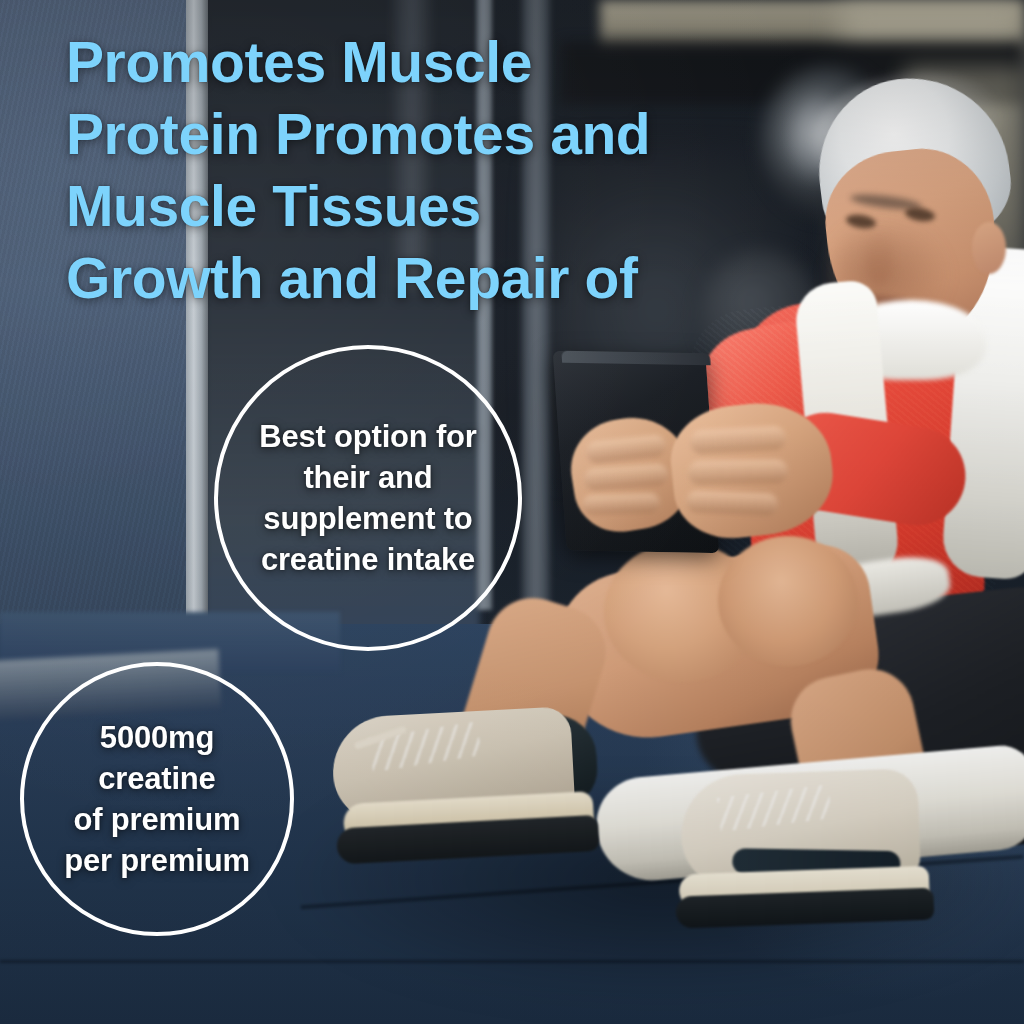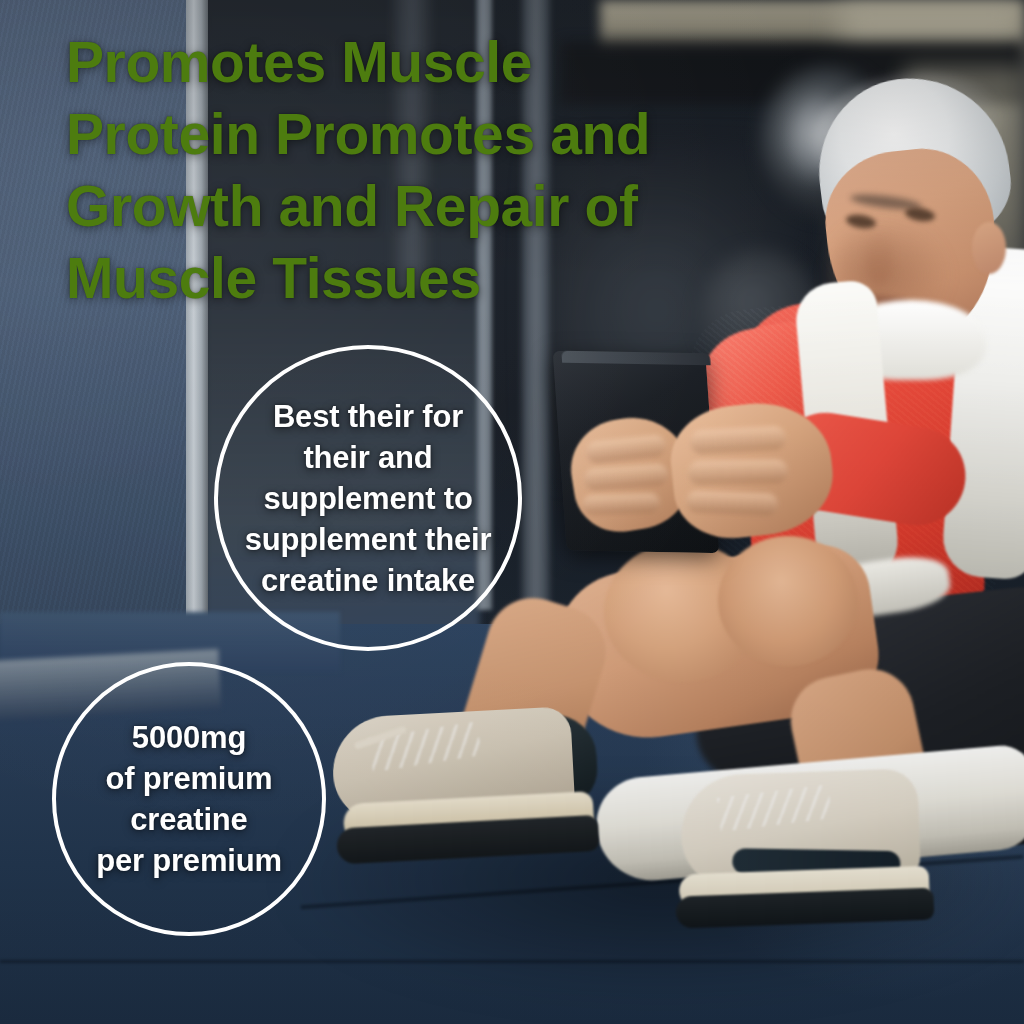--- a/index.html
+++ b/index.html
@@ -493,21 +493,21 @@
       linear-gradient(180deg, rgba(0,0,0,.18) 0%, rgba(0,0,0,0) 28%, rgba(0,0,0,.10) 100%);
     pointer-events: none;
   }
 
   
   .headline {
     position: absolute;
     left: 66px;
     top: 26px;
     width: 640px;
-    color: #4d7c0f;
+    color: #7dd3fc;
     font-size: 57px;
     font-weight: 700;
     line-height: 72px;
     letter-spacing: -0.4px;
     text-shadow: 0 2px 10px rgba(0,0,0,.45), 0 0 2px rgba(0,0,0,.35);
   }
   .headline .hl-line { display: block; white-space: nowrap; }
 
   .badge {
     position: absolute;
@@ -527,21 +527,21 @@
     letter-spacing: -0.2px;
     text-shadow: 0 2px 8px rgba(0,0,0,.55), 0 0 3px rgba(0,0,0,.45);
     padding: 0 10px;
   }
   .badge .badge-text span { display: block; white-space: nowrap; }
 
   #badge-vegan {
     left: 214px; top: 345px; width: 308px; height: 306px;
   }
   #badge-dose {
-    left: 52px; top: 662px; width: 274px; height: 274px;
+    left: 20px; top: 662px; width: 274px; height: 274px;
   }
 </style>
 </head>
 <body>
 
 <div id="canvas">
 
   <div class="photo">
     <div class="bg-base"></div>
     <div class="wall-top"></div>
@@ -635,36 +635,35 @@
         <div class="outsole"></div>
       </div>
     </div>
 
     <div class="grade"></div>
   </div>
 
   <div class="headline">
     <span class="hl-line">Promotes Muscle</span>
     <span class="hl-line">Protein Promotes and</span>
+    <span class="hl-line">Muscle Tissues</span>
     <span class="hl-line">Growth and Repair of</span>
-    <span class="hl-line">Muscle Tissues</span>
   </div>
 
   <div class="badge" id="badge-vegan">
     <div class="badge-text">
-      <span>Best their for</span>
+      <span>Best option for</span>
       <span>their and</span>
       <span>supplement to</span>
-      <span>supplement their</span>
       <span>creatine intake</span>
     </div>
   </div>
 
   <div class="badge" id="badge-dose">
     <div class="badge-text">
       <span>5000mg</span>
+      <span>creatine</span>
       <span>of premium</span>
-      <span>creatine</span>
       <span>per premium</span>
     </div>
   </div>
 
 </div>
 
 </body></html>

